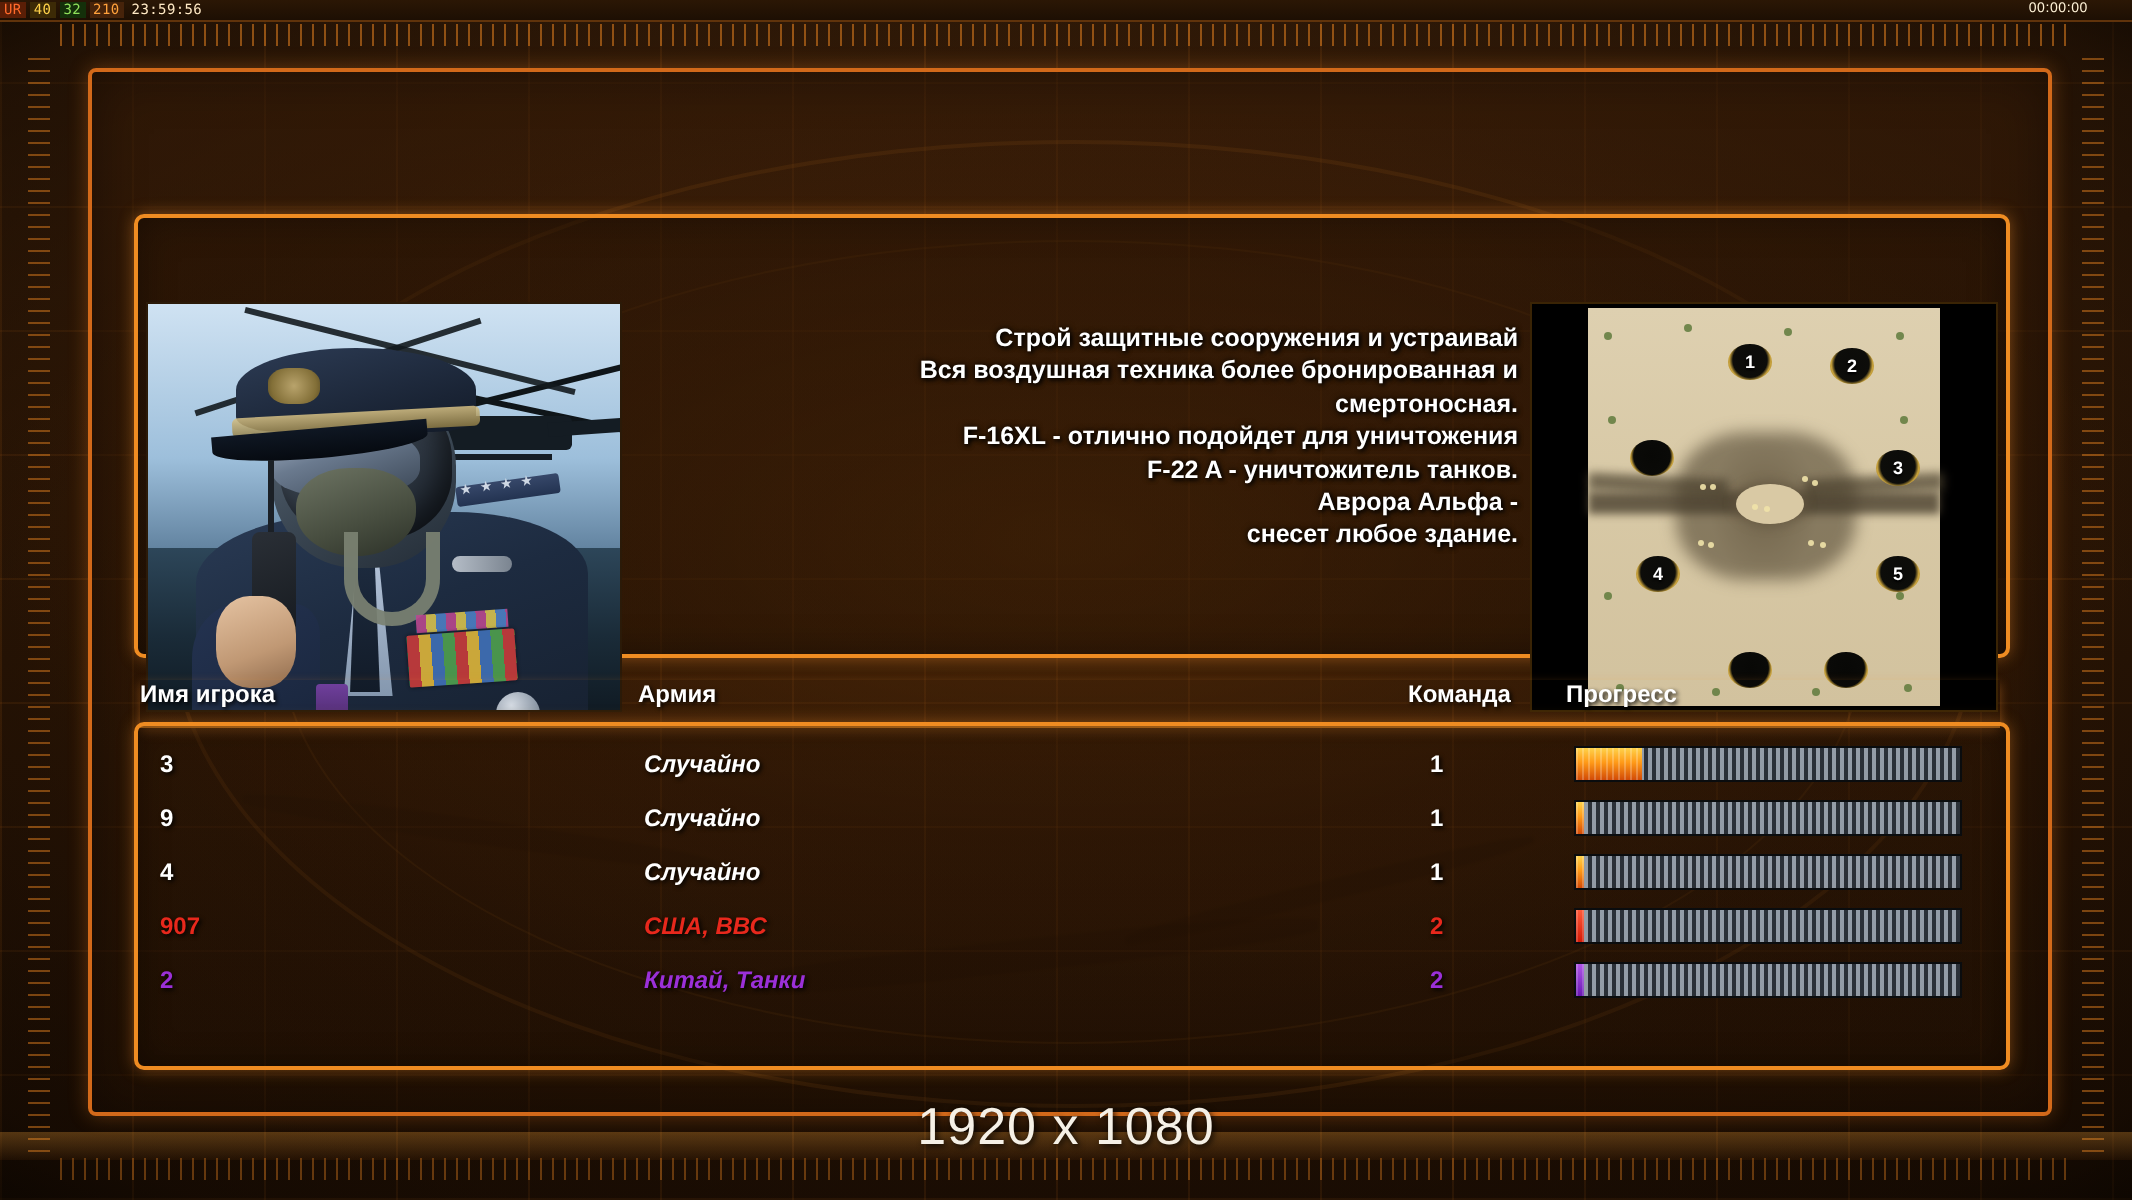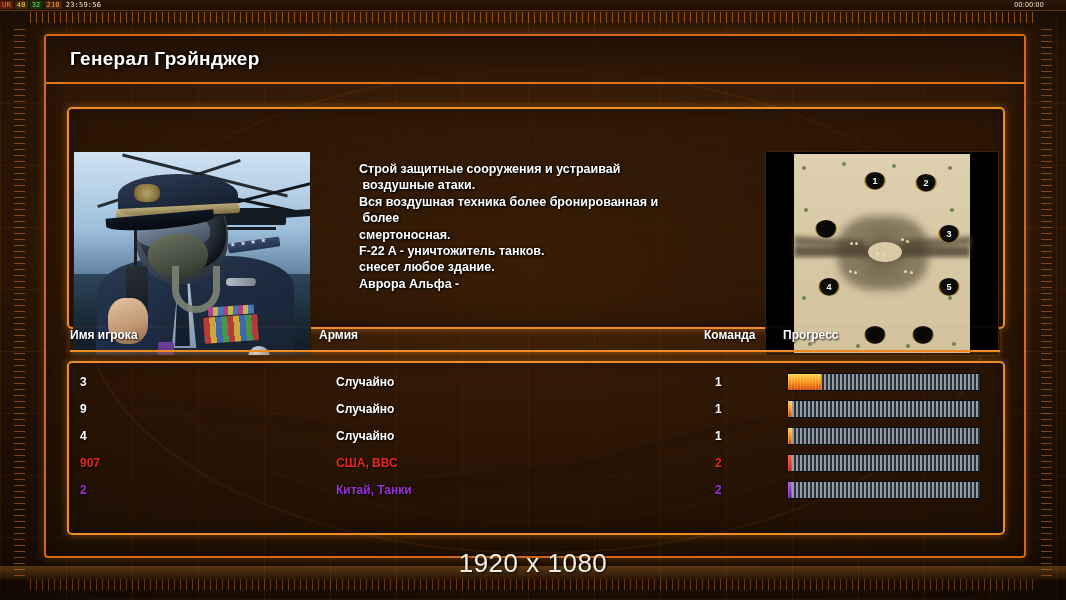--- a/index.html
+++ b/index.html
@@ -243,21 +243,21 @@
     background:radial-gradient(circle at 35% 30%,#e8eef5,#9aa6b4 60%,#5d6975 100%);
     opacity:.9;
   }
 
   
   .desc{
     position:absolute;left:290px;top:52px;width:400px;
     font-size:12.5px;line-height:16.4px;color:#ffffff;font-weight:bold;
     text-shadow:1px 1px 2px rgba(0,0,0,.95), 0 0 3px rgba(0,0,0,.9);
   }
-  .desc div{white-space:pre;}
+  .desc div{white-space:pre;text-align:right;}
 
   
   .minimap{
     position:absolute;right:4px;top:42px;width:232px;height:203px;
     background:#000;overflow:hidden;border:1px solid #3a2405;
   }
   .mm-surface{
     position:absolute;left:28px;top:2px;width:176px;height:199px;
     background:
       radial-gradient(ellipse 22% 26% at 50% 50%, rgba(120,104,76,.55) 0%, rgba(160,142,108,0) 70%),
@@ -287,21 +287,21 @@
     display:flex;align-items:center;justify-content:center;
     color:#fff;font-size:9px;font-weight:bold;font-family:"Liberation Sans",sans-serif;
     text-shadow:0 1px 1px #000;
   }
   .mm-blank{background:radial-gradient(circle at 50% 45%, #080806 0%, #0a0a08 62%, #c8a23c 72%, #86691b 100%);}
   .mm-tree{position:absolute;width:4px;height:4px;border-radius:50%;background:#5f7a3c;opacity:.85;}
   .mm-sup{position:absolute;width:3px;height:3px;border-radius:50%;background:#f0e2a8;opacity:.9;}
 
   
   .table-head{
-    position:absolute;left:24px;top:292px;width:930px;height:22px;
+    position:absolute;left:24px;top:304px;width:930px;height:22px;
     border-bottom:2px solid #ef8c22;
     box-shadow:0 2px 5px rgba(255,150,48,.35);
   }
   .table-head .th{
     position:absolute;top:0;
     font-size:12px;font-weight:bold;color:#ffffff;
     text-shadow:1px 1px 2px rgba(0,0,0,.95);
     white-space:nowrap;
   }
   .th-name{left:0px;}
@@ -315,21 +315,21 @@
     background:linear-gradient(180deg, rgba(40,20,5,.30) 0%, rgba(28,14,3,.28) 100%);
     box-shadow:0 0 8px rgba(255,150,48,.38), inset 0 0 16px rgba(0,0,0,.30);
   }
   .row{
     position:absolute;left:0;width:934px;height:25px;
     display:flex;align-items:center;
   }
   .cell{position:absolute;font-size:12px;font-weight:bold;white-space:nowrap;
     text-shadow:1px 1px 2px rgba(0,0,0,.95);}
   .c-name{left:11px;}
-  .c-army{left:267px;}
+  .c-army{left:253px;font-style:italic;}
   .c-team{left:646px;}
   .bar{
     position:absolute;left:718px;top:4px;width:192px;height:16px;
     background:linear-gradient(180deg,#20242a 0%,#14171b 100%);
     border:1px solid #0a0c0e;overflow:hidden;
   }
   .bar-track{
     position:absolute;inset:0;
     background:
       repeating-linear-gradient(90deg, rgba(168,178,190,.85) 0 2px, rgba(44,50,58,.9) 2px 4px);
@@ -384,23 +384,20 @@
     <span class="seg seg-b">40</span>
     <span class="seg seg-c">32</span>
     <span class="seg seg-d">210</span>
     <span class="seg seg-time">23:59:56</span>
     <span class="spacer"></span>
     <span class="tr-time">00:00:00</span>
   </div>
 
   <div class="window">
 
-    <div class="titlebar">
-      <div class="title-text">Генерал Грэйнджер</div>
-    </div>
 
     <div class="info-panel">
 
       <div class="portrait">
         <div class="pt-sky"></div>
         <div class="pt-sea"></div>
         <div class="pt-heli heli-rot1"></div>
         <div class="pt-heli heli-rot2"></div>
         <div class="pt-heli heli-body"></div>
         <div class="pt-heli heli-tail"></div>
@@ -429,27 +426,26 @@
           <div class="gen-antenna"></div>
           <div class="gen-radio"></div>
           <div class="gen-hand"></div>
           <div class="medal"></div>
           <div class="pin-badge"></div>
         </div>
       </div>
 
       <div class="desc">
         <div>Строй защитные сооружения и устраивай</div>
-        <div> воздушные атаки.</div>
         <div>Вся воздушная техника более бронированная и</div>
-        <div> более</div>
         <div>смертоносная.</div>
+        <div>F-16XL - отлично подойдет для уничтожения</div>
         <div>F-22 A - уничтожитель танков.</div>
+        <div>Аврора Альфа -</div>
         <div>снесет любое здание.</div>
-        <div>Аврора Альфа -</div>
       </div>
 
       <div class="minimap">
         <div class="mm-surface">
           <div class="mm-dark mm-center"></div>
           <div class="mm-river"></div>
           <div class="mm-riverb"></div>
           <div class="mm-riverc"></div>
           <div class="mm-eye"></div>
 

